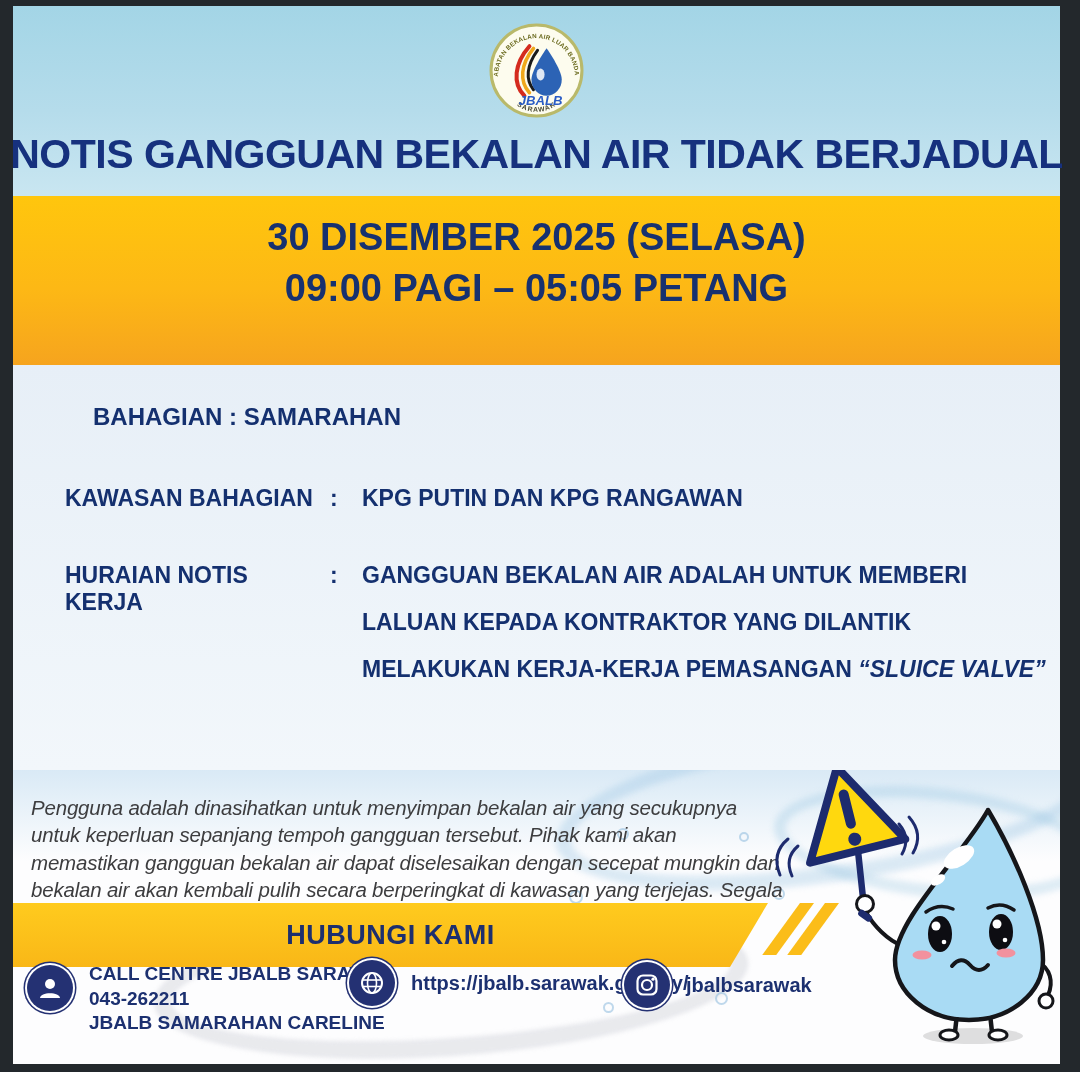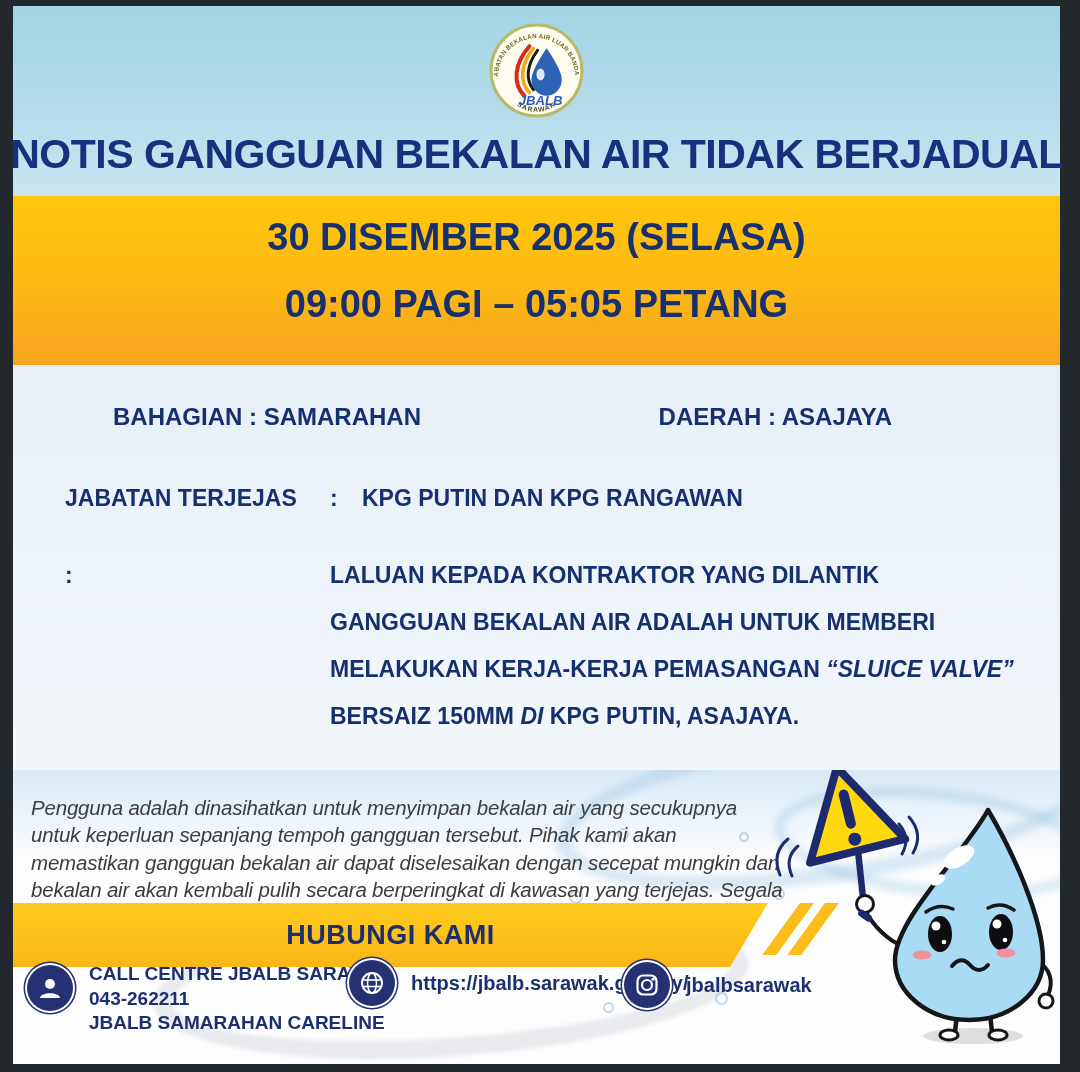--- a/index.html
+++ b/index.html
@@ -25,35 +25,35 @@
   .title {
     margin-top:12px;
     font-size:41px; font-weight:bold; letter-spacing:-0.5px;
     color:#16317e; text-align:center; white-space:nowrap;
   }
   
   .date-banner {
     height:169px; flex:none;
     background:linear-gradient(180deg,#ffc60d 0%,#fdb815 55%,#f6a41e 100%);
     display:flex; flex-direction:column; align-items:center; justify-content:flex-start;
-    padding-top:20px; box-sizing:border-box; gap:24px;
+    padding-top:20px; box-sizing:border-box; gap:8px;
   }
   .date-line {
     font-size:38px; font-weight:bold; color:#17316f; letter-spacing:0px; white-space:nowrap;
   }
   
   .info-section {
     height:405px; flex:none;
     background:linear-gradient(180deg,#e7eff7 0%,#f2f7fb 100%);
     padding-top:38px; box-sizing:border-box;
     color:#14306f;
   }
   .region-row {
     display:flex; justify-content:space-between;
-    padding-left:100px; padding-right:168px;
+    padding-left:80px; padding-right:168px;
     font-size:24px; font-weight:bold;
   }
   .detail-grid {
     display:grid; grid-template-columns:265px 32px 1fr;
     padding-left:52px; padding-right:24px;
     font-size:23px; font-weight:bold;
   }
   .kawasan-row { margin-top:54px; }
   .huraian-row { margin-top:50px; }
   .val-lines > div { margin-bottom:20px; white-space:nowrap; }
@@ -140,34 +140,33 @@
   </div>
 
   <div class="date-banner">
     <div class="date-line">30 DISEMBER 2025 (SELASA)</div>
     <div class="date-line">09:00 PAGI – 05:05 PETANG</div>
   </div>
 
   <div class="info-section">
     <div class="region-row">
       <span>BAHAGIAN : SAMARAHAN</span>
-      <span>DAERAH : ASAJAYA</span>
     </div>
     <div class="detail-grid kawasan-row">
-      <span>JABATAN TERJEJAS</span>
+      <span>KAWASAN BAHAGIAN</span>
       <span>:</span>
       <span>KPG PUTIN DAN KPG RANGAWAN</span>
     </div>
     <div class="detail-grid huraian-row">
+      <span>HURAIAN NOTIS KERJA</span>
       <span>:</span>
       <div class="val-lines">
+        <div>GANGGUAN BEKALAN AIR ADALAH UNTUK MEMBERI</div>
         <div>LALUAN KEPADA KONTRAKTOR YANG DILANTIK</div>
-        <div>GANGGUAN BEKALAN AIR ADALAH UNTUK MEMBERI</div>
         <div><span>MELAKUKAN KERJA-KERJA PEMASANGAN </span><span class="it">“SLUICE VALVE”</span></div>
-        <div><span>BERSAIZ 150MM </span><span class="it">DI</span><span> KPG PUTIN, ASAJAYA.</span></div>
       </div>
     </div>
   </div>
 
   <div class="bottom-section">
     <div class="waterband"></div>
     <div class="splash splash1"></div>
     <div class="splash splash2"></div>
     <div class="swirl"></div>
     <div class="bubble b1"></div>

